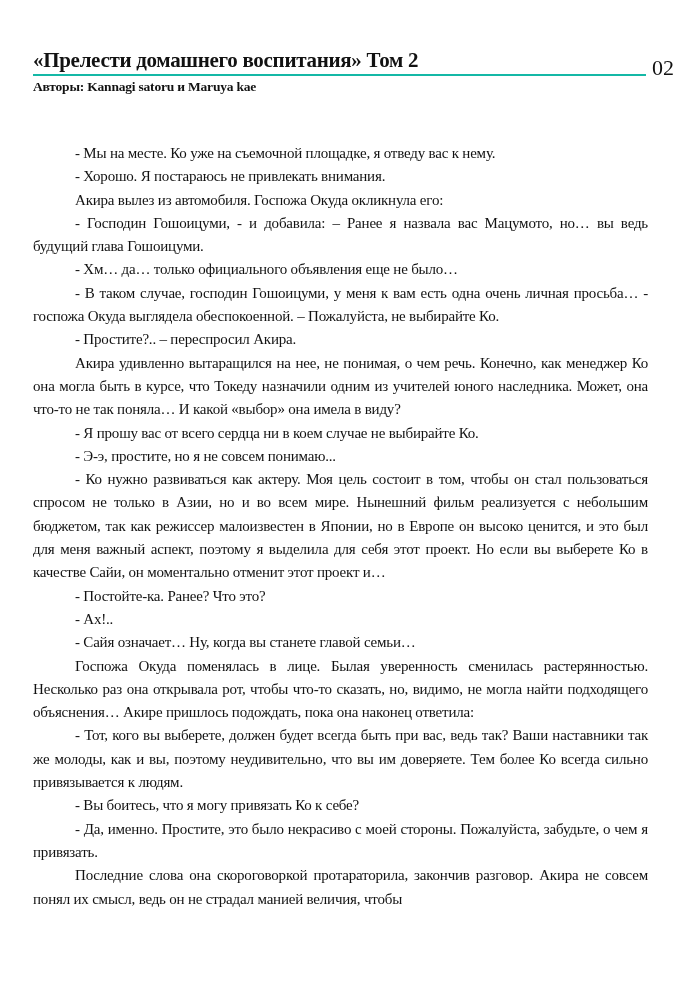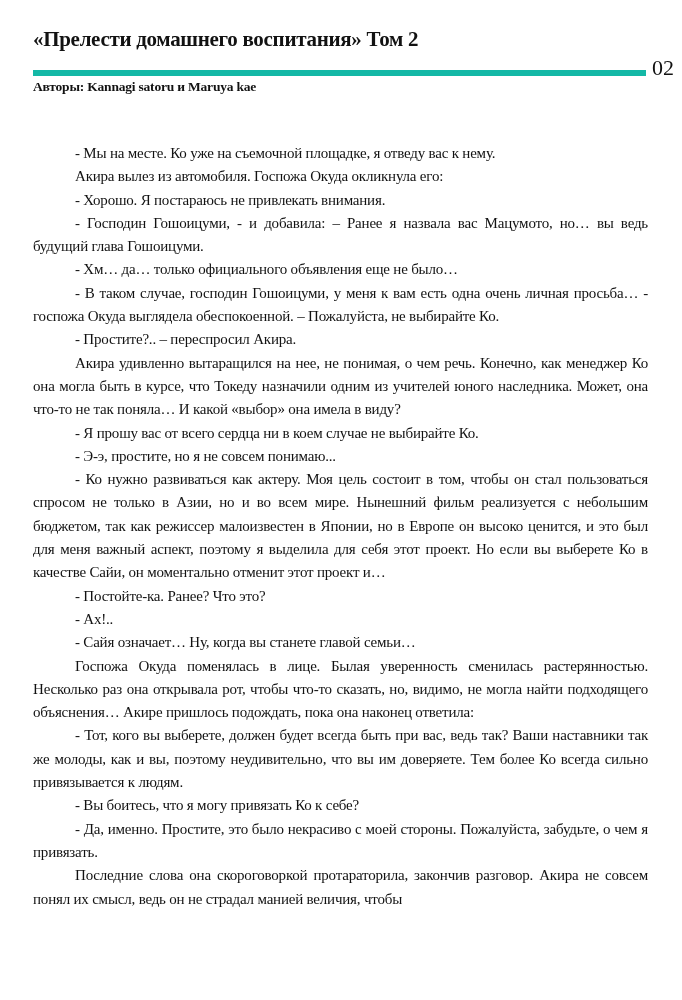--- a/index.html
+++ b/index.html
@@ -18,22 +18,22 @@
     font-family: "Liberation Serif", "DejaVu Serif", serif;
     color: #121212;
   }
   .header-row {
     display: flex;
     align-items: flex-end;
     margin: 0 8px 0 33px;
   }
   .title-wrap {
     flex: 1 1 auto;
-    border-bottom: 6px solid #14b8a6;
-    padding-bottom: 18px;
+    border-bottom: 2px solid #14b8a6;
+    padding-bottom: 1px;
   }
   .title {
     font-size: 21px;
     font-weight: bold;
     letter-spacing: -0.3px;
     white-space: nowrap;
   }
   .page-number {
     flex: 0 0 auto;
     font-size: 22px;
@@ -71,22 +71,22 @@
       <div class="title-wrap">
         <span class="title">«Прелести домашнего воспитания» Том 2</span>
       </div>
       <span class="page-number">02</span>
     </div>
     <div class="authors">Авторы: Kannagi satoru и Maruya kae</div>
   </div>
 
   <div class="content">
       <p class="para">- Мы на месте. Ко уже на съемочной площадке, я отведу вас к нему.</p>
+      <p class="para">- Хорошо. Я постараюсь не привлекать внимания.</p>
       <p class="para">Акира вылез из автомобиля. Госпожа Окуда окликнула его:</p>
-      <p class="para">- Хорошо. Я постараюсь не привлекать внимания.</p>
       <p class="para">- Господин Гошоицуми, - и добавила: – Ранее я назвала вас Мацумото, но… вы ведь будущий глава Гошоицуми.</p>
       <p class="para">- Хм… да… только официального объявления еще не было…</p>
       <p class="para">- В таком случае, господин Гошоицуми, у меня к вам есть одна очень личная просьба… - госпожа Окуда выглядела обеспокоенной. – Пожалуйста, не выбирайте Ко.</p>
       <p class="para">- Простите?.. – переспросил Акира.</p>
       <p class="para">Акира удивленно вытаращился на нее, не понимая, о чем речь. Конечно, как менеджер Ко она могла быть в курсе, что Токеду назначили одним из учителей юного наследника. Может, она что-то не так поняла… И какой «выбор» она имела в виду?</p>
       <p class="para">- Я прошу вас от всего сердца ни в коем случае не выбирайте Ко.</p>
       <p class="para">- Э-э, простите, но я не совсем понимаю...</p>
       <p class="para">- Ко нужно развиваться как актеру. Моя цель состоит в том, чтобы он стал пользоваться спросом не только в Азии, но и во всем мире. Нынешний фильм реализуется с небольшим бюджетом, так как режиссер малоизвестен в Японии, но в Европе он высоко ценится, и это был для меня важный аспект, поэтому я выделила для себя этот проект. Но если вы выберете Ко в качестве Сайи, он моментально отменит этот проект и…</p>
       <p class="para">- Постойте-ка. Ранее? Что это?</p>
       <p class="para">- Ах!..</p>

